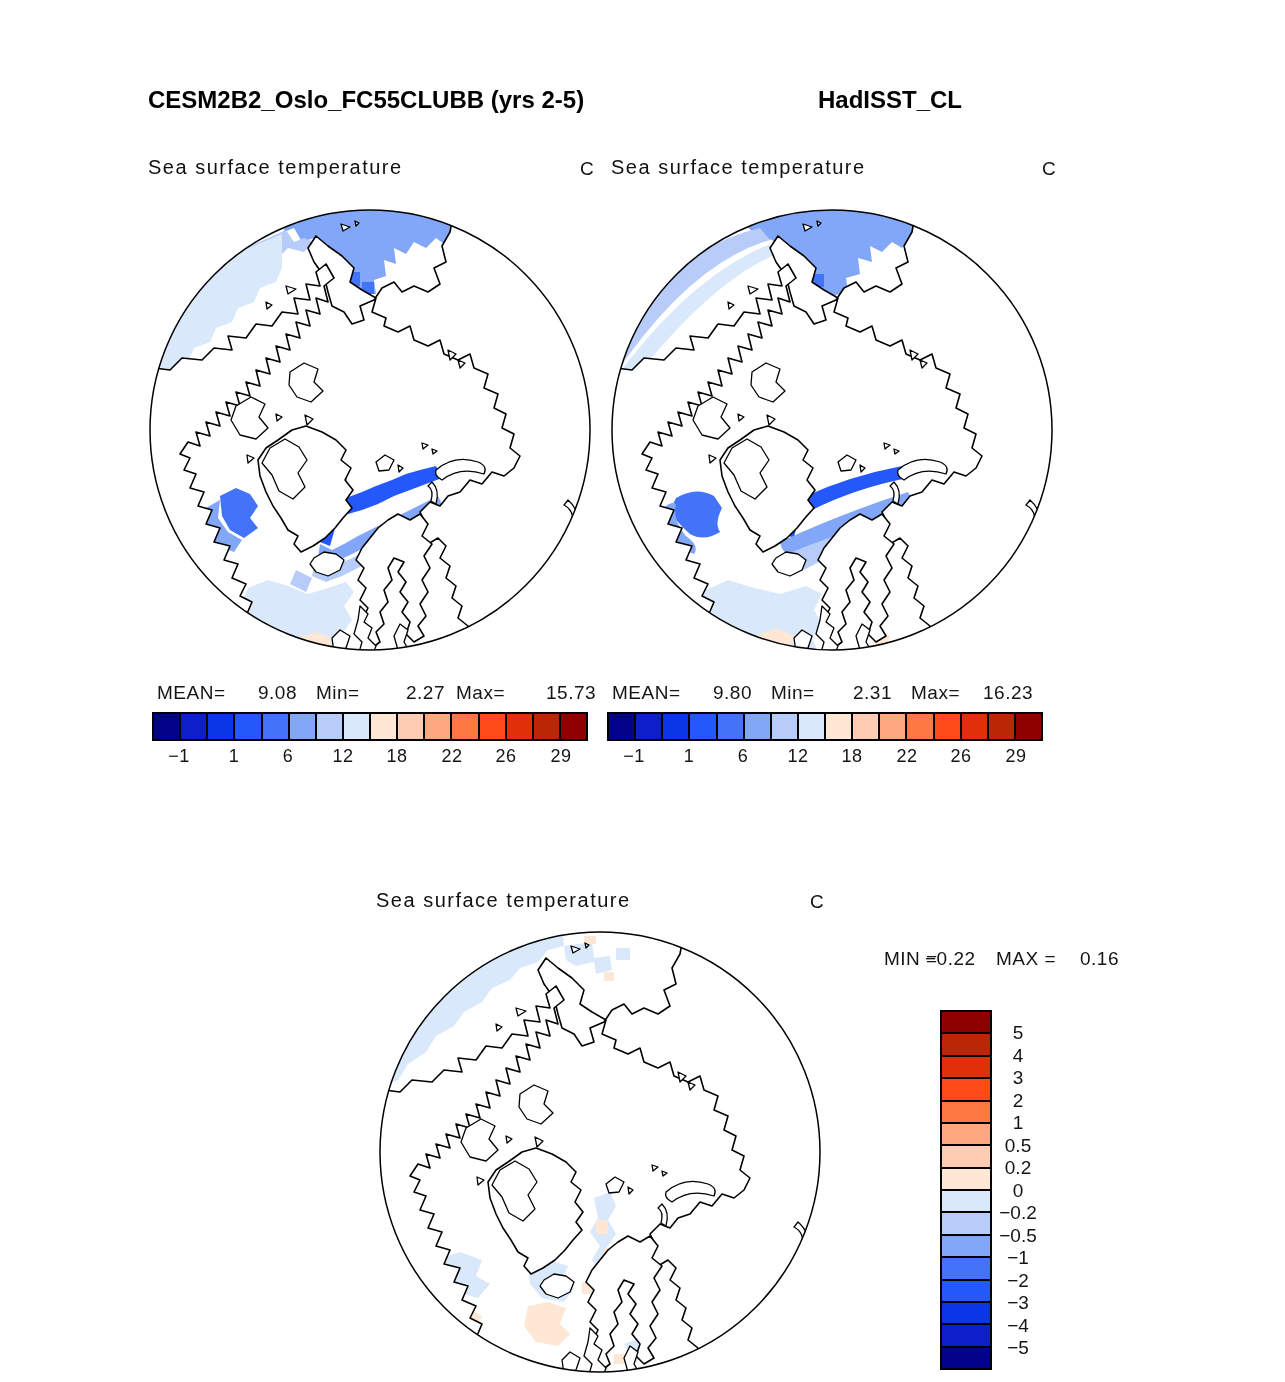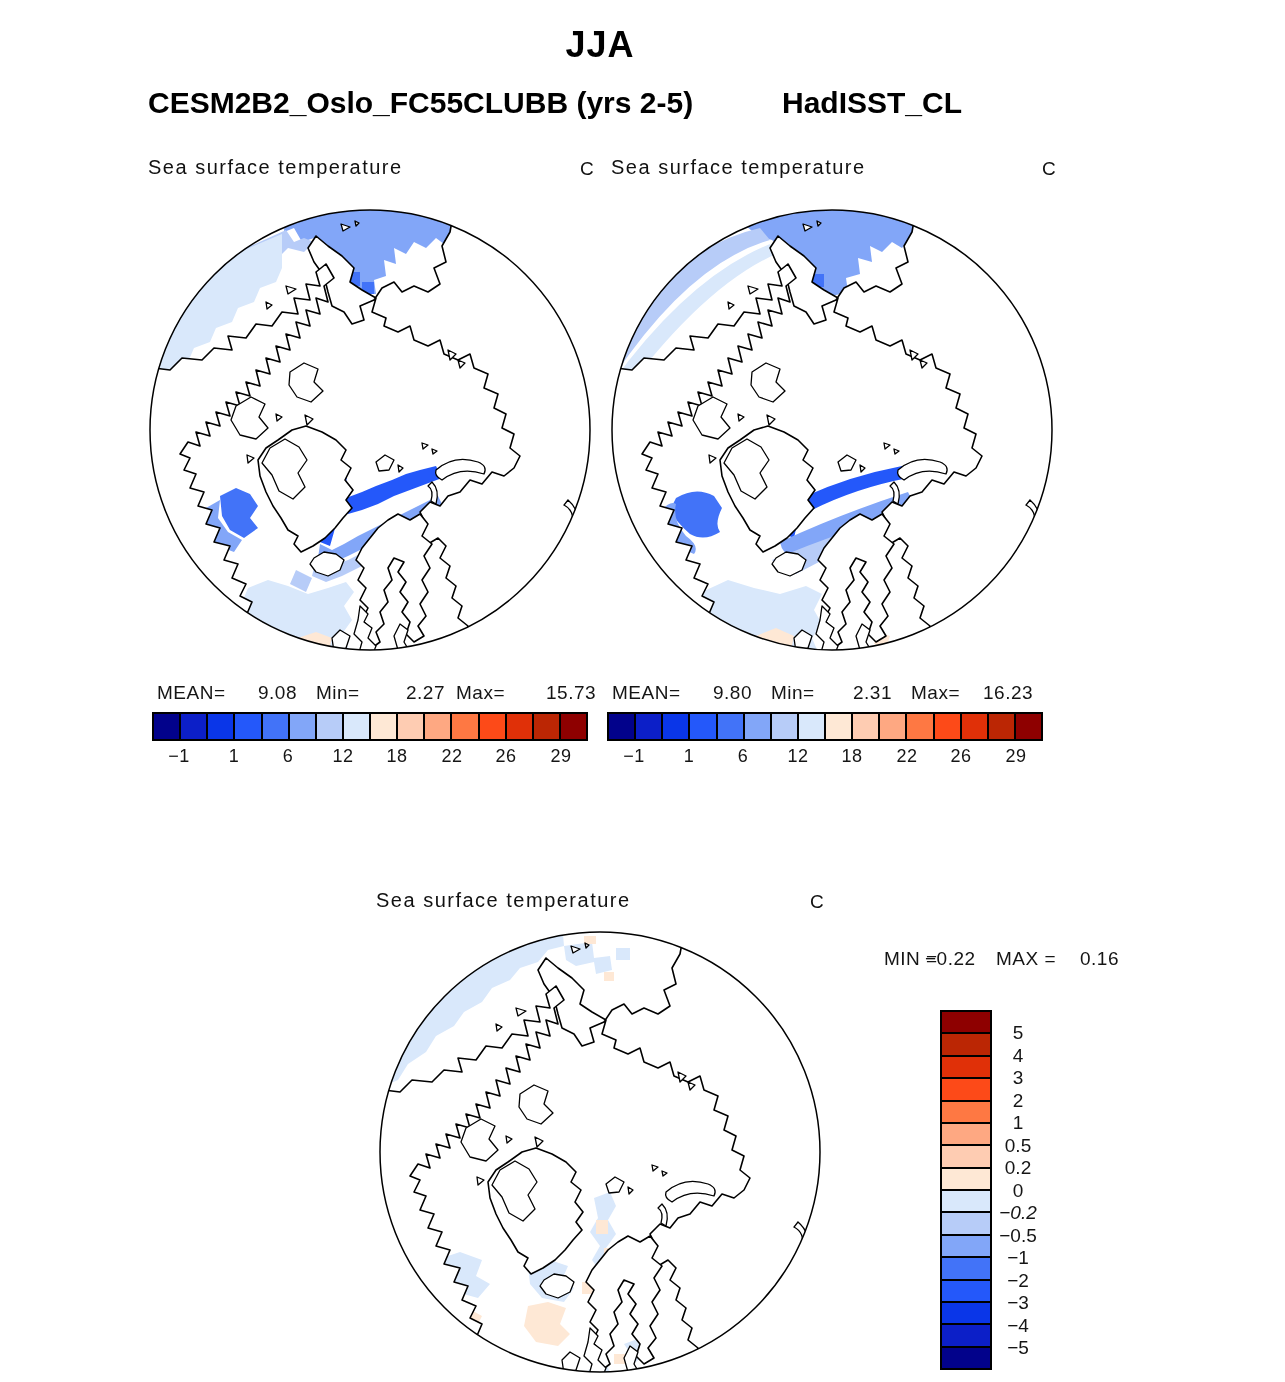--- a/index.html
+++ b/index.html
@@ -1,20 +1,20 @@
 <!DOCTYPE html>
 <html><head>
 <meta charset="utf-8">
 <style>
   html,body{margin:0;padding:0;background:#ffffff;}
   #canvas{position:relative;width:1285px;height:1382px;background:#ffffff;overflow:hidden;
           font-family:"Liberation Sans",sans-serif;color:#000;}
   .abs{position:absolute;}
   .fig-title{left:0;top:24px;width:1200px;text-align:center;font-size:36px;font-weight:bold;letter-spacing:1px;}
-  .panel-title{top:86px;font-size:30px;font-weight:bold;}
+  .panel-title{top:86px;font-size:24px;font-weight:bold;}
   .panel-title.left{left:148px;}
   .panel-title.right{left:700px;width:262px;text-align:right;}
   .diff-title{left:0;top:804px;width:1200px;text-align:center;font-size:23px;font-weight:bold;}
   .subtitle{font-size:20px;letter-spacing:1.5px;color:#111;}
   .units{font-size:19px;color:#111;}
   .stats-row{top:682px;height:22px;font-size:19px;letter-spacing:0.5px;color:#151515;white-space:nowrap;}
   .stats-row span{position:absolute;top:0;}
   .minmax-row{top:948px;font-size:19px;letter-spacing:0.5px;color:#151515;}
   .minmax-row span{position:absolute;top:0;white-space:nowrap;}
   .cbar-h{top:712px;width:436px;height:29px;display:flex;border:2px solid #000;box-sizing:border-box;}
@@ -31,21 +31,20 @@
   .coastline{fill:#ffffff;stroke:#000;stroke-width:1.6;stroke-linejoin:round;}
   .islet{fill:#ffffff;stroke:#000;stroke-width:1.3;stroke-linejoin:round;}
   .lake{fill:#ffffff;stroke:#000;stroke-width:1.3;}
   .rim{fill:none;stroke:#000;stroke-width:1.5;}
 </style>
 </head>
 <body>
 
 <div id="canvas">
 
-  <div class="abs fig-title">JJA</div>
   <div class="abs panel-title left">CESM2B2_Oslo_FC55CLUBB (yrs 2-5)</div>
   <div class="abs panel-title right">HadISST_CL</div>
 
   <div class="abs subtitle" style="left:148px;top:156px;">Sea surface temperature</div>
   <div class="abs units" style="left:580px;top:158px;">C</div>
   <div class="abs subtitle" style="left:611px;top:156px;">Sea surface temperature</div>
   <div class="abs units" style="left:1042px;top:158px;">C</div>
 
   <svg class="map" style="left:148px;top:208px;" viewBox="0 0 444 444">
     <defs>
@@ -269,21 +268,21 @@
   </div>
   <div class="abs cbar-v-ticks">
     <span style="top:12px;">5</span>
     <span style="top:35px;">4</span>
     <span style="top:57px;">3</span>
     <span style="top:80px;">2</span>
     <span style="top:102px;">1</span>
     <span style="top:125px;">0.5</span>
     <span style="top:147px;">0.2</span>
     <span style="top:170px;">0</span>
-    <span style="top:192px;font-style:italic;">−0.2</span>
+    <span style="top:192px;">−0.2</span>
     <span style="top:215px;">−0.5</span>
     <span style="top:237px;">−1</span>
     <span style="top:260px;">−2</span>
     <span style="top:282px;">−3</span>
     <span style="top:305px;">−4</span>
     <span style="top:327px;">−5</span>
   </div>
 
 </div>
 

